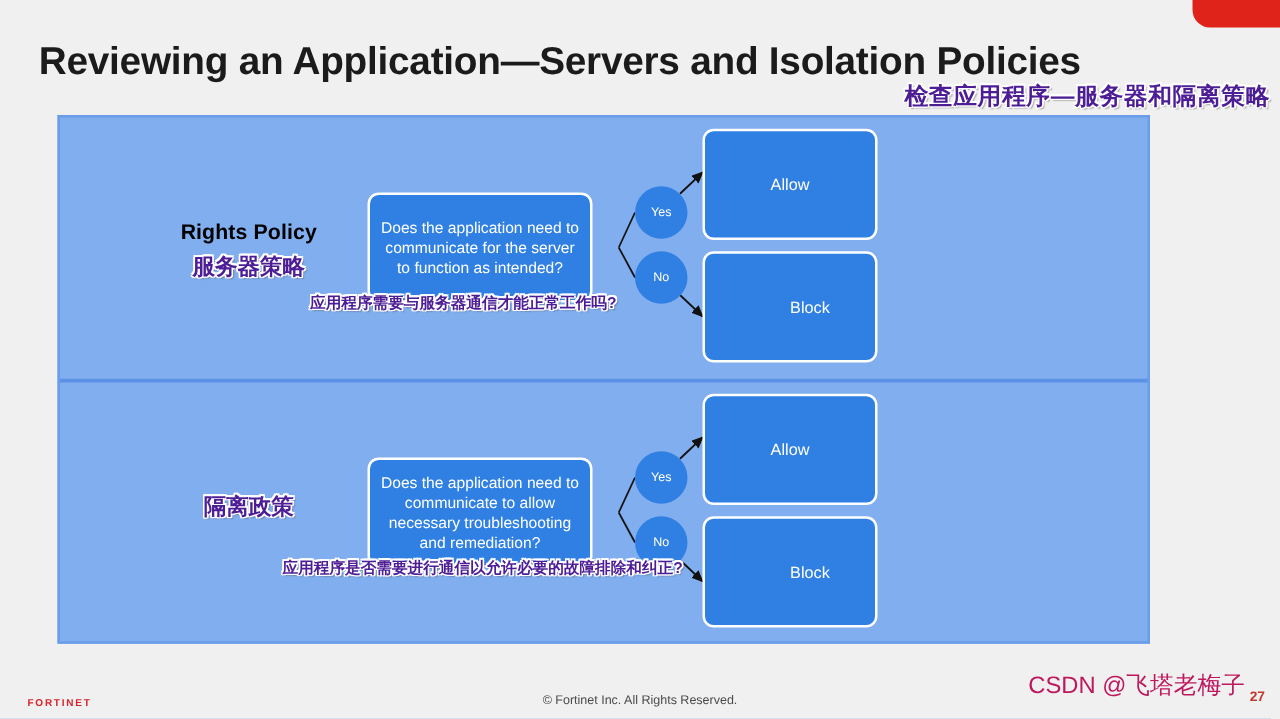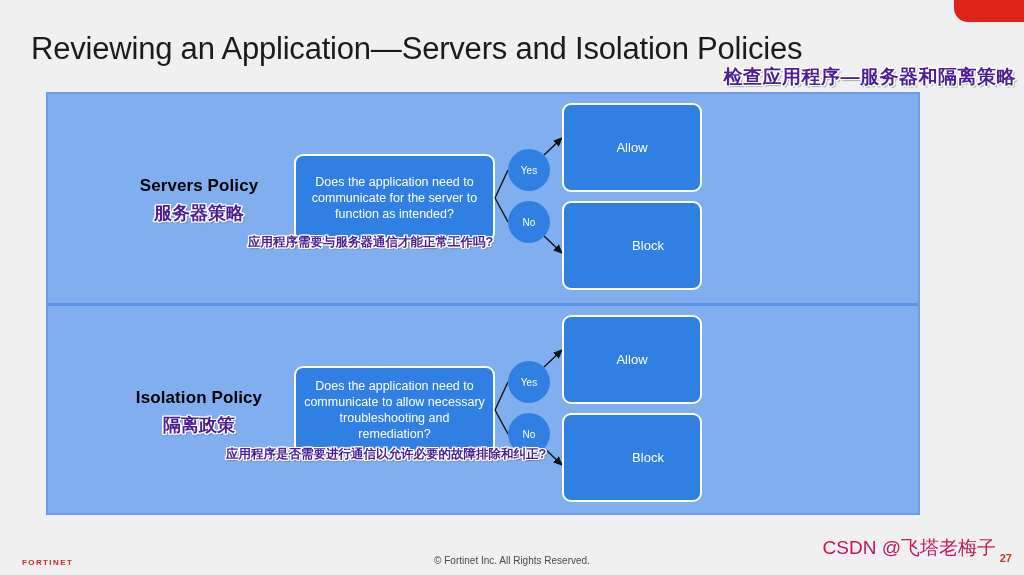--- a/index.html
+++ b/index.html
@@ -27,21 +27,21 @@
   }
 
   
   .slide-title {
     position: absolute;
     left: 31px;
     top: 29px;
     font-size: 31px;
     line-height: 40px;
     color: #1b1b1b;
-    font-weight: 400;
+    font-weight: 700;
     letter-spacing: -0.2px;
     white-space: nowrap;
   }
 
   
   .cn {
     color: #4c1d95;
     font-weight: bold;
     white-space: nowrap;
     text-shadow:
@@ -111,21 +111,21 @@
     font-size: 18px;
     display: inline-block;
     font-family: Liberation Serif, serif;
   }
 
   
   .decision-box {
     position: absolute;
     left: 246px;
     top: 60px;
-    width: 201px;
+    width: 180px;
     height: 88px;
     background: #3080e4;
     border: 2px solid #ffffff;
     border-radius: 9px;
     box-sizing: border-box;
     color: #ffffff;
     font-size: 12.5px;
     line-height: 16px;
     display: flex;
     align-items: center;
@@ -252,21 +252,21 @@
 <div class="slide-title">Reviewing an Application—Servers and Isolation Policies</div>
 <div class="cn cn-title">检查应用程序—服务器和隔离策略</div>
 
 <div class="panel">
 
   <div class="panel-divider"></div>
 
   <div class="section section-top">
 
     <div class="policy-label">
-      <div class="policy-label-en">Servers Policy</div>
+      <div class="policy-label-en">Rights Policy</div>
       <div class="cn policy-label-cn">服务器策略</div>
     </div>
 
     <div class="decision-box">Does the application need to communicate for the server to function as intended?</div>
 
     <svg class="connectors">
       <defs>
         <marker id="ah1" markerWidth="7" markerHeight="7" refX="6" refY="3" orient="auto">
           <path d="M0,0 L7,3 L0,6 z" fill="#111111"></path>
         </marker>
@@ -282,21 +282,20 @@
 
     <div class="outcome outcome-allow">Allow</div>
     <div class="outcome outcome-block">Block</div>
 
     <div class="cn decision-cn">应用程序需要与服务器通信才能正常工作吗?</div>
   </div>
 
   <div class="section section-bottom">
 
     <div class="policy-label">
-      <div class="policy-label-en">Isolation Policy</div>
       <div class="cn policy-label-cn">隔离政策</div>
     </div>
 
     <div class="decision-box">Does the application need to communicate to allow necessary troubleshooting and remediation?</div>
 
     <svg class="connectors">
       <defs>
         <marker id="ah2" markerWidth="7" markerHeight="7" refX="6" refY="3" orient="auto">
           <path d="M0,0 L7,3 L0,6 z" fill="#111111"></path>
         </marker>

